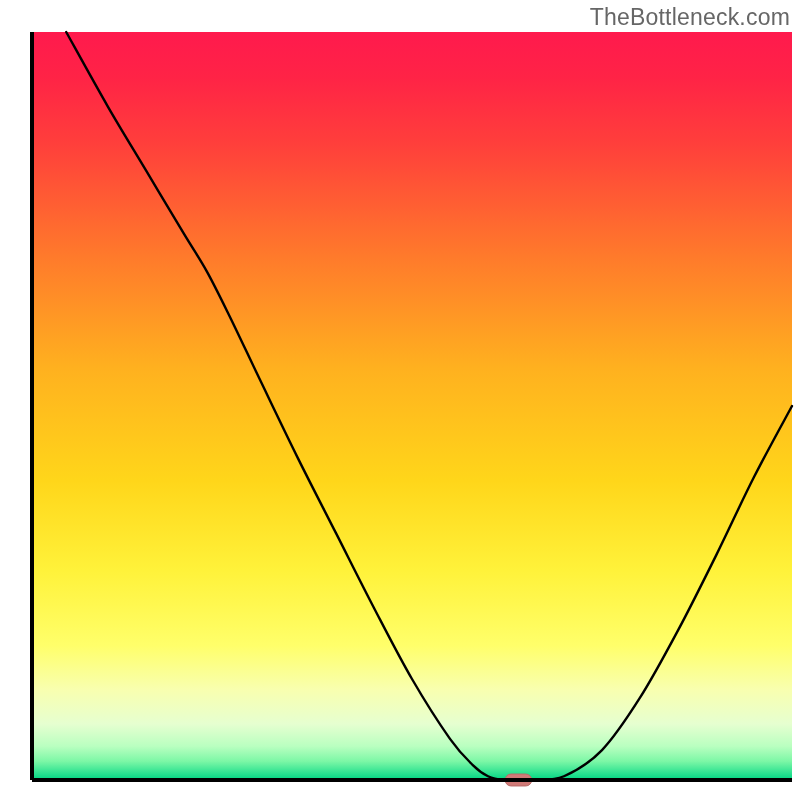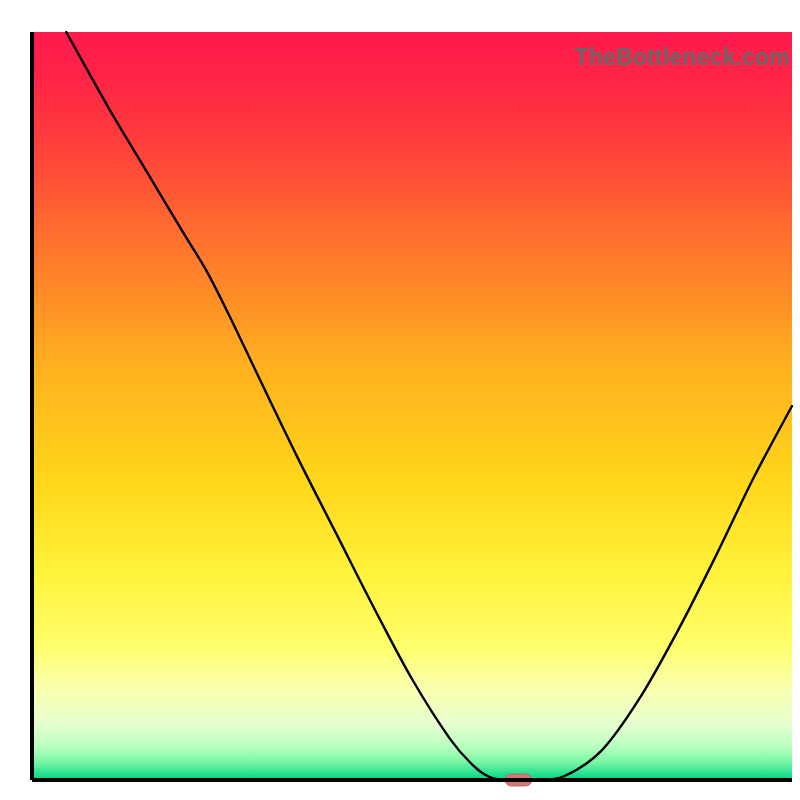--- a/index.html
+++ b/index.html
@@ -14,24 +14,23 @@
     position: relative;
     width: 800px;
     height: 800px;
   }
   .watermark {
     position: absolute;
     top: 4px;
     right: 10px;
     color: #666666;
     font-size: 23px;
-    font-weight: 700;
+    font-weight: 400;
     letter-spacing: 0.2px;
     z-index: 10;
-    margin-top: 40px;
   }
   svg {
     display: block;
   }
 </style>
 </head>
 <body>
 
 <div class="chart-wrap">
   <div class="watermark">TheBottleneck.com</div>

